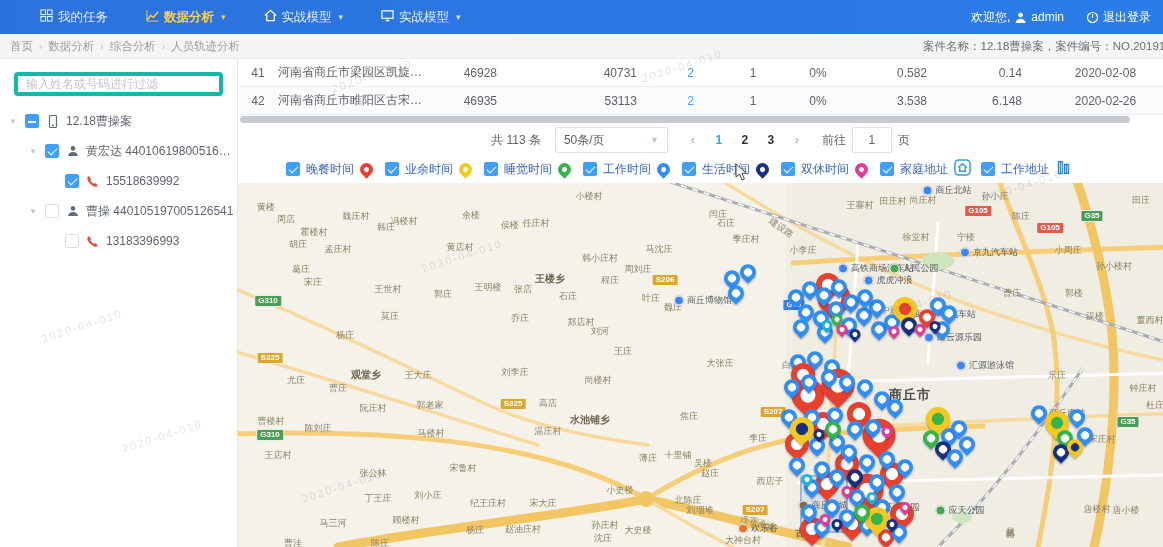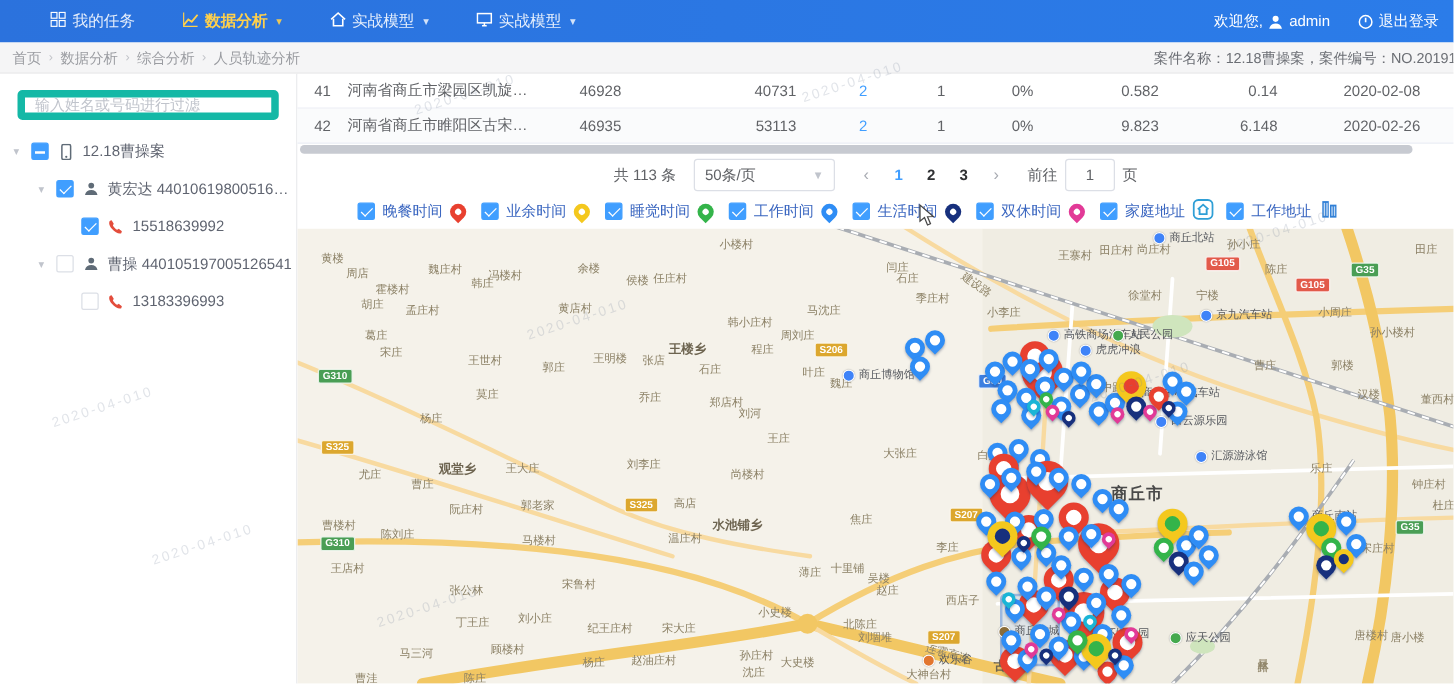--- a/index.html
+++ b/index.html
@@ -15,21 +15,21 @@
   #userbox{margin-left:auto;display:flex;align-items:center;gap:22px;padding-right:12px;color:#fff;font-size:12px;white-space:nowrap;}
   .ub{display:flex;align-items:center;gap:4px;}
   
   #crumbbar{position:absolute;left:0;top:34px;width:1163px;height:24px;background:#f5f5f6;border-bottom:1px solid #e8e8e8;display:flex;align-items:center;font-size:11.5px;color:#9a9ca1;}
   #crumbs{display:flex;align-items:center;gap:6px;padding-left:10px;}
   .crumb{white-space:nowrap;}
   .crumb-sep{color:#c2c4c9;font-size:10px;}
   #caseinfo{margin-left:auto;padding-right:0;color:#6b6e74;white-space:nowrap;overflow:hidden;max-width:240px;}
   
   #sidebar{position:absolute;left:0;top:59px;width:237px;height:488px;background:#fff;border-right:1px solid #e6e7ea;overflow:hidden;}
-  #treeSearch{display:block;width:209px;height:24px;margin:13px auto 10px auto;border:6px solid #14b8a6;border-radius:4px;padding:0 8px;font-size:12px;color:#606266;outline:none;box-sizing:border-box;}
+  #treeSearch{display:block;width:209px;height:24px;margin:13px auto 10px auto;border:4px solid #14b8a6;border-radius:4px;padding:0 8px;font-size:12px;color:#606266;outline:none;box-sizing:border-box;}
   #treeSearch::placeholder{color:#c0c4cc;}
   .trow{display:flex;align-items:center;height:30px;gap:7px;cursor:pointer;white-space:nowrap;}
   .tcaret{width:10px;font-size:9px;color:#c0c4cc;text-align:center;flex:none;}
   .cb{width:14px;height:14px;border:1px solid #dcdfe6;border-radius:2px;background:#fff;box-sizing:border-box;position:relative;flex:none;}
   .cb.on,.cb.ind{background:#409eff;border-color:#409eff;}
   .cb.on::after{content:"";position:absolute;left:4px;top:1px;width:4px;height:8px;border:solid #fff;border-width:0 1.5px 1.5px 0;transform:rotate(45deg);}
   .cb.ind::after{content:"";position:absolute;left:2px;top:5.5px;width:8px;height:2px;background:#fff;}
   .ticon{flex:none;display:inline-flex;align-items:center;justify-content:center;width:13px;height:13px;}
   .tlabel{font-size:12px;color:#5f6470;overflow:hidden;text-overflow:ellipsis;}
   
@@ -235,21 +235,21 @@
           <span class="c-ctr">2020-02-08</span>
         </div>
         <div class="trw alt">
           <span class="c-idx">42</span>
           <span class="c-addr">河南省商丘市睢阳区古宋乡桥...</span>
           <span class="c-num">46935</span>
           <span class="c-num">53113</span>
           <span class="c-link">2</span>
           <span class="c-ctr">1</span>
           <span class="c-ctr">0%</span>
-          <span class="c-num">9.823</span>
+          <span class="c-num">3.538</span>
           <span class="c-num">6.148</span>
           <span class="c-ctr">2020-02-26</span>
         </div>
       </div>
     <div id="hscroll"></div>
 
     <div id="pager">
       <span>共 113 条</span>
       <span id="pageSize">
         <span>50条/页</span>

